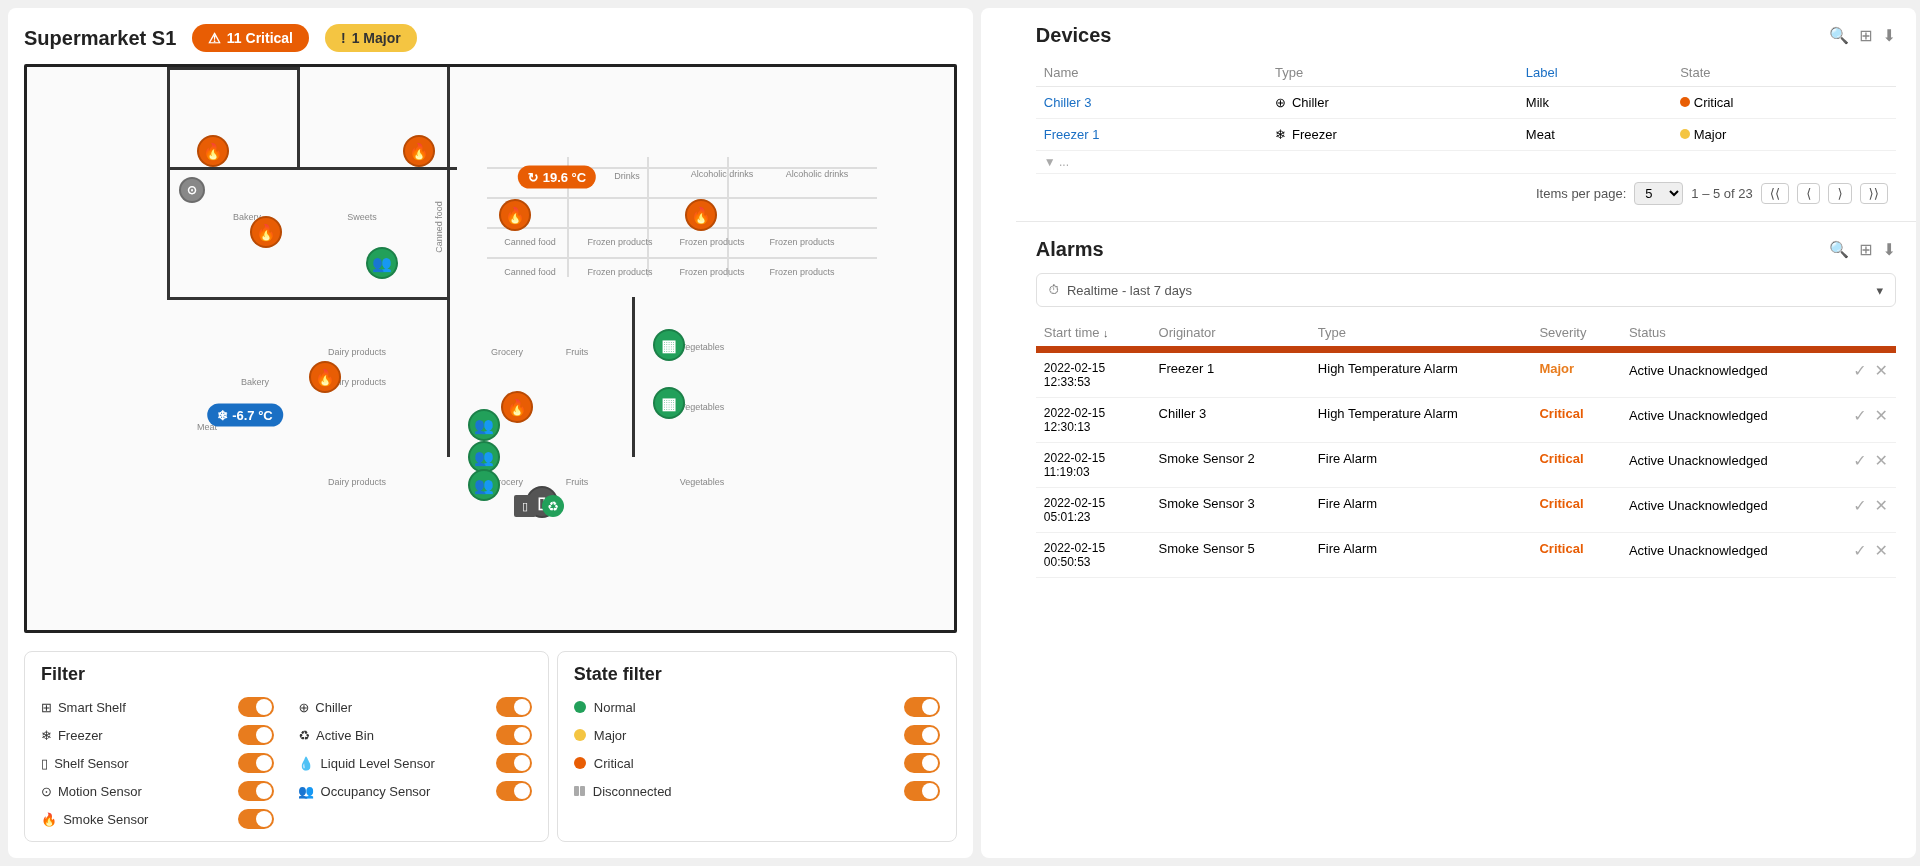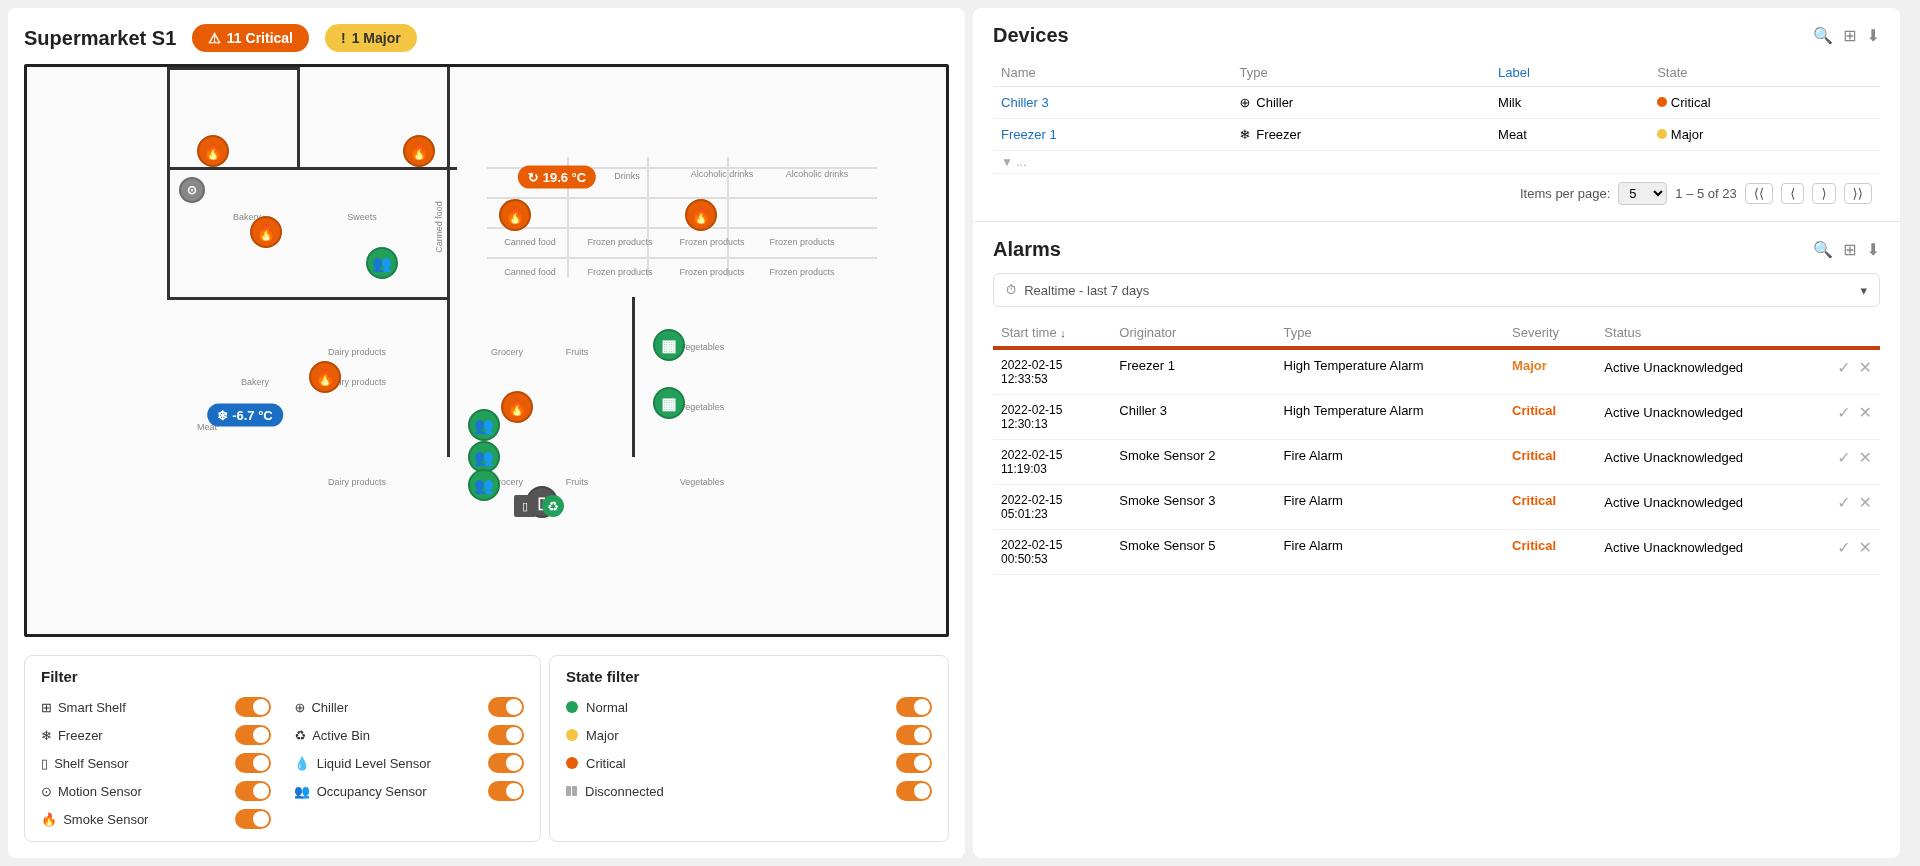--- a/index.html
+++ b/index.html
@@ -104,21 +104,21 @@
     }
     .filter-box {
       background: #fff;
       border: 1px solid #e0e0e0;
       border-radius: 8px;
       padding: 12px 16px;
       flex: 1;
     }
     .filter-title {
       font-weight: bold;
-      font-size: 15px;
+      font-size: 18px;
       margin-bottom: 12px;
       color: #222;
     }
     .filter-grid {
       display: grid;
       grid-template-columns: 1fr 1fr;
       gap: 8px 24px;
     }
     .filter-item {
       display: flex;
@@ -180,24 +180,25 @@
     }
     .dot.green { background: #22a05a; }
     .dot.yellow { background: #f4c542; }
     .dot.red { background: #e85d04; }
 
     
     .right-panel {
       width: 945px;
       background: #fff;
       border-radius: 8px;
-      margin: 8px 20px 8px 0;
+      margin: 8px 4px 8px 0;
       display: flex;
       flex-direction: column;
       overflow: hidden;
+      padding-left: 35px;
     }
 
     
     .devices-section {
       padding: 16px 20px;
       border-bottom: 1px solid #e8e8e8;
       flex: 0 0 auto;
     }
     .section-header {
       display: flex;
@@ -300,21 +301,21 @@
       width: 100%;
       border-collapse: collapse;
       flex: 1;
     }
     .alarms-table th {
       text-align: left;
       padding: 6px 8px;
       color: #888;
       font-weight: normal;
       font-size: 13px;
-      border-bottom: 4px solid #c2410c;
+      border-bottom: 7px solid #c2410c;
     }
     .alarms-table td {
       padding: 8px 8px;
       border-bottom: 1px solid #f0f0f0;
       font-size: 13px;
       vertical-align: top;
     }
     .severity-major { color: #e87c1e; font-weight: bold; }
     .severity-critical { color: #e85d04; font-weight: bold; }
     .alarm-actions {

